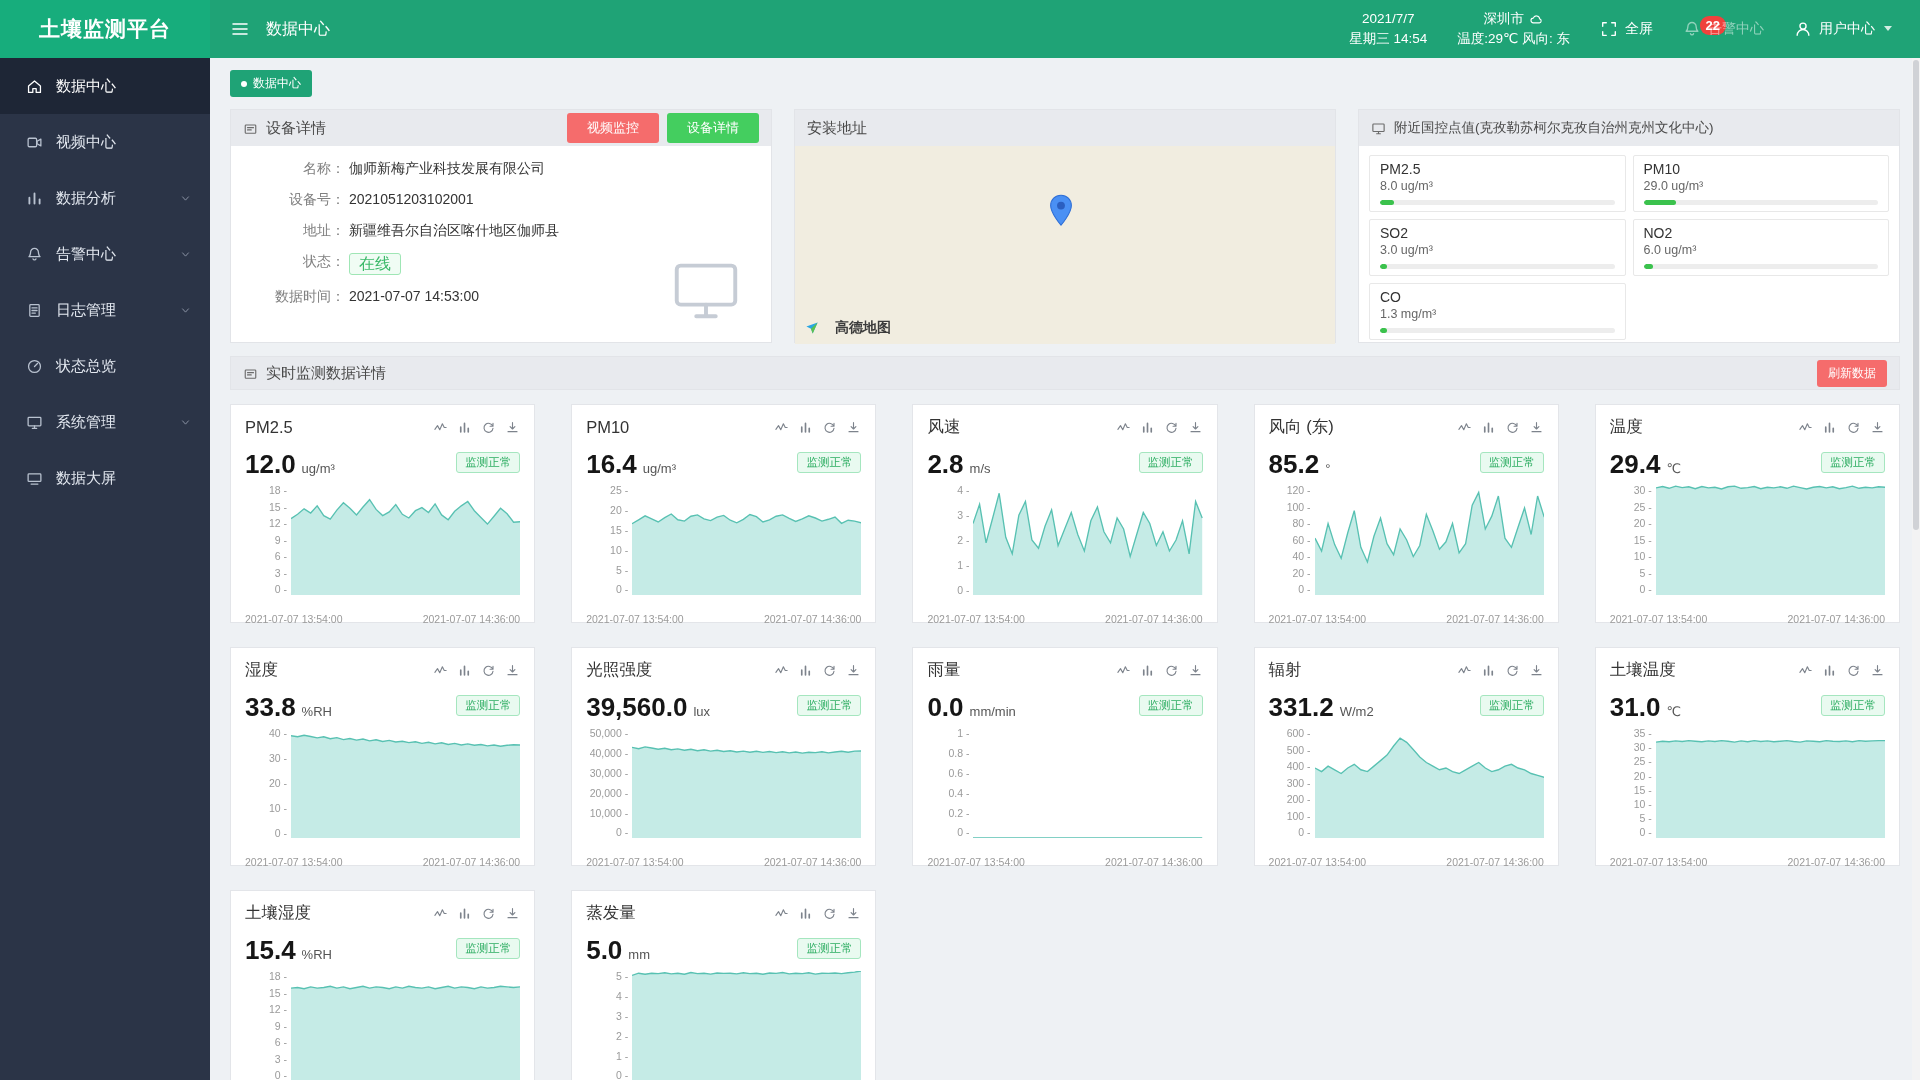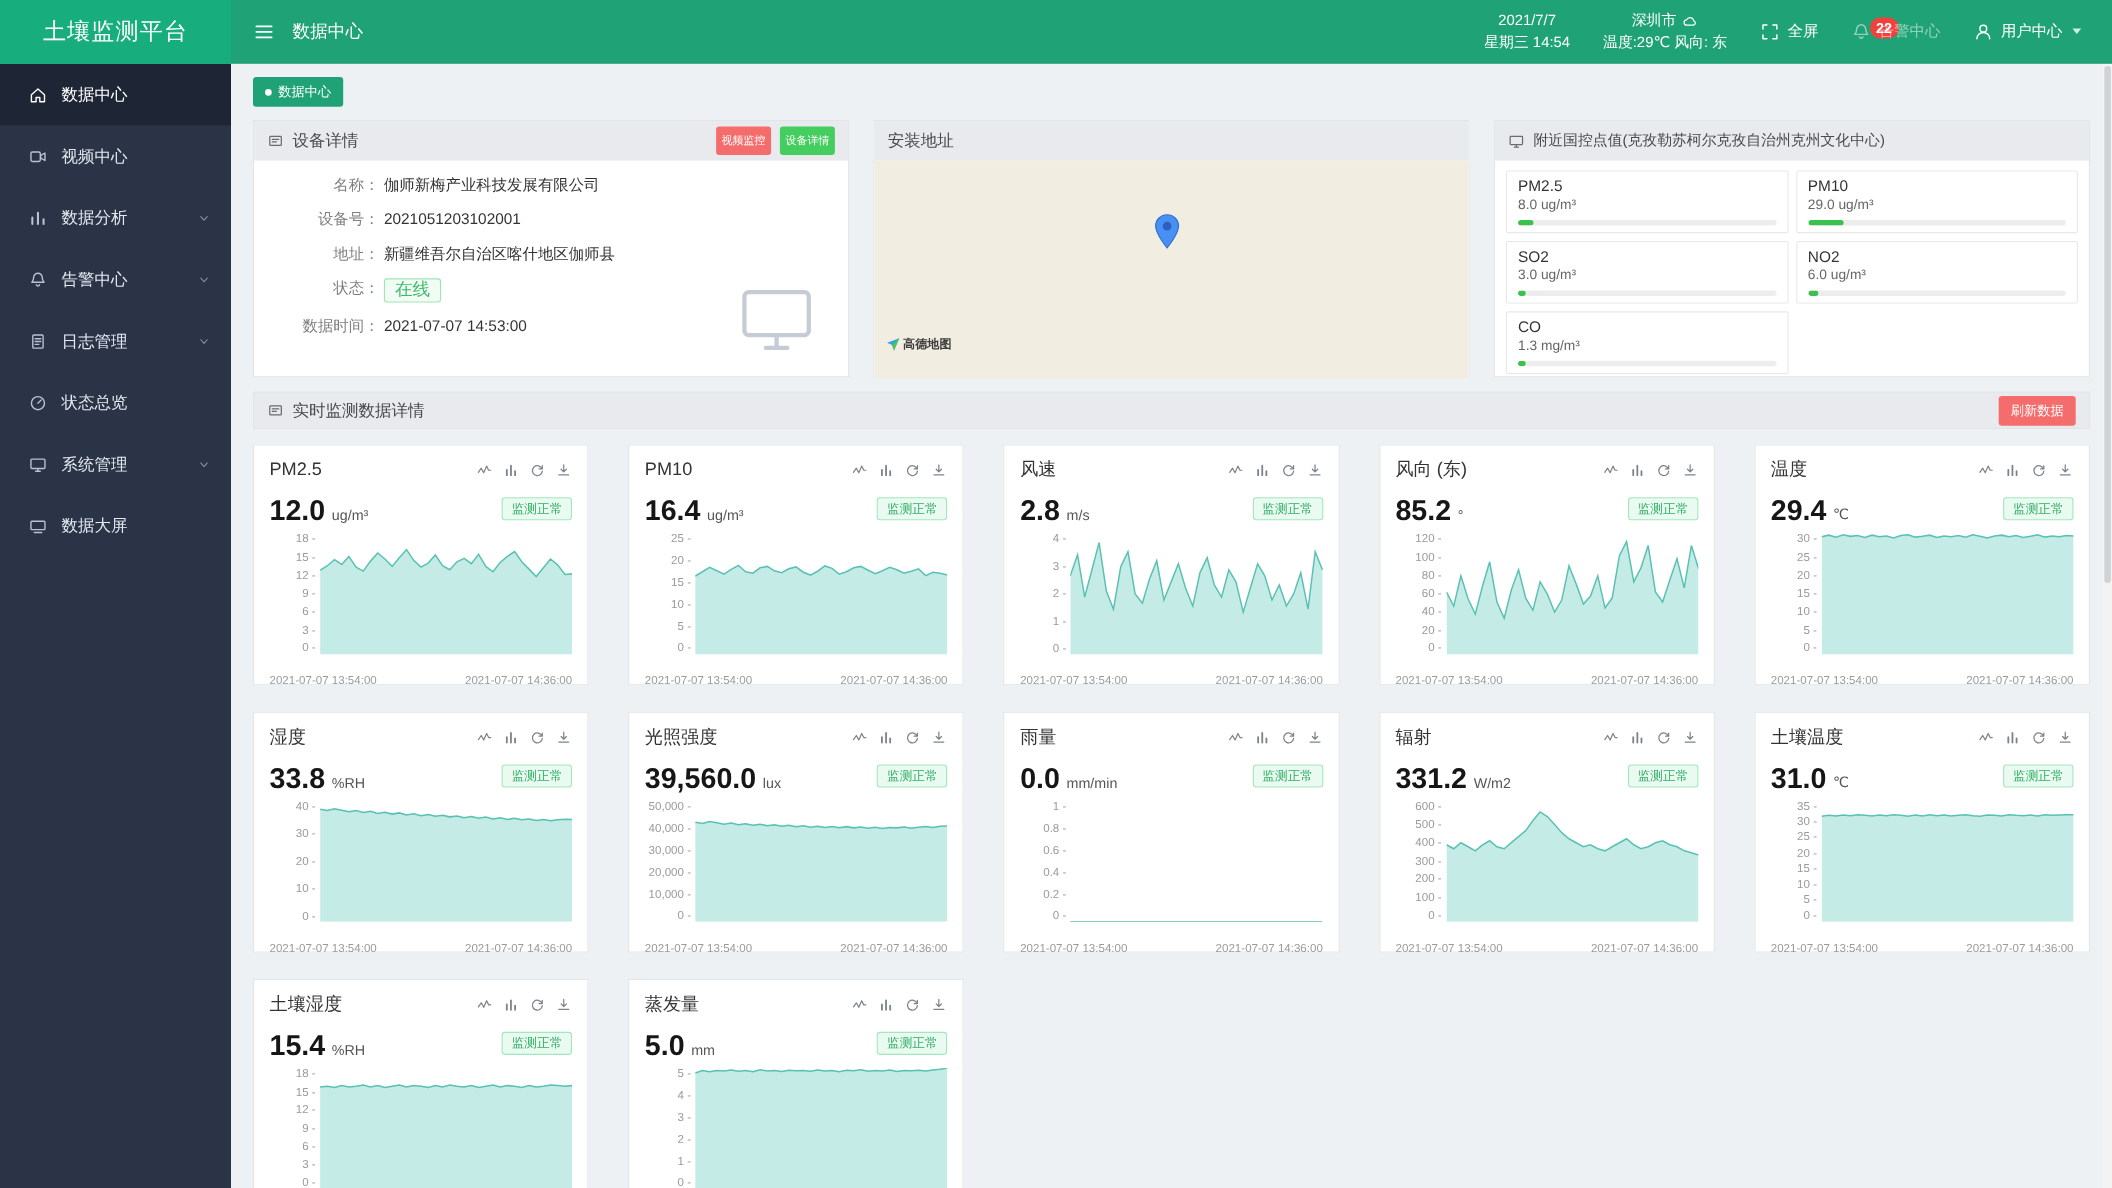--- a/index.html
+++ b/index.html
@@ -7,21 +7,21 @@
   html,body { width:1920px; height:1080px; overflow:hidden; background:#eef1f4;
     font-family:"Liberation Sans","DejaVu Sans",sans-serif; color:#333; }
   .app { position:relative; width:1920px; height:1080px; overflow:hidden; }
 
   svg.icn { width:16px; height:16px; display:inline-block; vertical-align:middle; }
 
   
   .topbar { position:absolute; left:0; top:0; width:1920px; height:58px; background:#1fa376;
     display:flex; align-items:center; color:#fff; z-index:10; }
   .logo { width:210px; height:58px; line-height:58px; text-align:center; background:#17ad7c;
-    font-size:21px; font-weight:normal; letter-spacing:1px; }
+    font-size:21px; font-weight:bold; letter-spacing:1px; }
   .menu-toggle { margin-left:20px; cursor:pointer; display:flex; align-items:center; }
   .menu-toggle svg.icn { width:20px; height:20px; }
   .topbar-title { margin-left:16px; font-size:16px; }
   .topbar-right { margin-left:auto; display:flex; align-items:center; gap:30px; padding-right:28px; }
   .hdr-block { text-align:center; font-size:13.5px; line-height:1.45; }
   .hdr-item { display:flex; align-items:center; gap:7px; font-size:14px; cursor:pointer; position:relative; }
   .hdr-item svg.icn { width:18px; height:18px; }
   .city-line { display:flex; align-items:center; justify-content:center; gap:5px; }
   .city-line svg.icn { width:15px; height:15px; }
   .alarm .dim { display:flex; align-items:center; gap:7px; opacity:.5; }
@@ -45,38 +45,38 @@
     font-size:12px; padding:5px 11px; border-radius:3px; margin-bottom:12px; cursor:pointer; }
   .crumb .dot { width:6px; height:6px; border-radius:50%; background:#fff; display:inline-block; }
 
   .panel-row { display:flex; gap:22px; }
   .panel { flex:1; background:#fff; border:1px solid #e2e4e8; height:234px; }
   .panel-head { height:36px; background:#e8eaee; display:flex; align-items:center; gap:8px;
     padding:0 12px; font-size:15px; color:#4a4a4a; }
   .panel-head svg.icn { width:15px; height:15px; color:#6b6b6b; }
   .panel-head.small-title { font-size:13.5px; }
   .head-actions { margin-left:auto; display:flex; gap:8px; }
-  .btn { border:none; border-radius:3px; color:#fff; font-size:10px; padding:6px 5px; cursor:pointer;
+  .btn { border:none; border-radius:3px; color:#fff; font-size:13px; padding:6px 20px; cursor:pointer;
     font-family:inherit; }
   .btn.red { background:#f56c6c; }
   .btn.green { background:#44ce5f; }
 
   .device-body { position:relative; padding:14px 18px; height:198px; }
   .d-row { display:flex; font-size:14px; margin-bottom:13px; }
   .d-label { width:96px; text-align:right; color:#808080; flex:0 0 auto; }
   .d-value { color:#333; margin-left:4px; }
   .d-value.tag { display:inline-block; border:1px solid #9fe6b5; background:#f0fcf4; color:#3cb96a;
     font-size:16px; padding:1px 9px; border-radius:3px; line-height:18px; }
   .dev-monitor { position:absolute; right:26px; bottom:16px; color:#c6ccd5; }
   .dev-monitor svg { width:78px; height:78px; stroke-width:1; }
 
   .map-body { position:relative; height:198px; background:#f1ede0; overflow:hidden; }
   .map-marker { position:absolute; left:47%; top:24%; width:24px; height:33px; cursor:pointer; }
-  .amap { position:absolute; left:10px; bottom:24px; display:flex; align-items:center; gap:2px;
-    font-size:11px; font-weight:bold; color:#3c3c3c; }
+  .amap { position:absolute; left:10px; bottom:7px; display:flex; align-items:center; gap:16px;
+    font-size:14px; font-weight:bold; color:#3c3c3c; }
   .amap-icn { width:14px; height:14px; }
 
   .national-body { padding:9px 10px; height:198px; display:grid; grid-template-columns:1fr 1fr;
     grid-auto-rows:1fr; gap:7px; }
   .metric { border:1px solid #e8e8e8; border-radius:2px; padding:5px 10px 6px; }
   .m-name { font-size:14px; color:#333; margin-bottom:2px; }
   .m-val { font-size:12.5px; color:#666; margin-bottom:7px; }
   .m-track { height:5px; background:#ededed; border-radius:3px; overflow:hidden; }
   .m-fill { height:5px; background:#3bc24d; border-radius:3px; }
 

